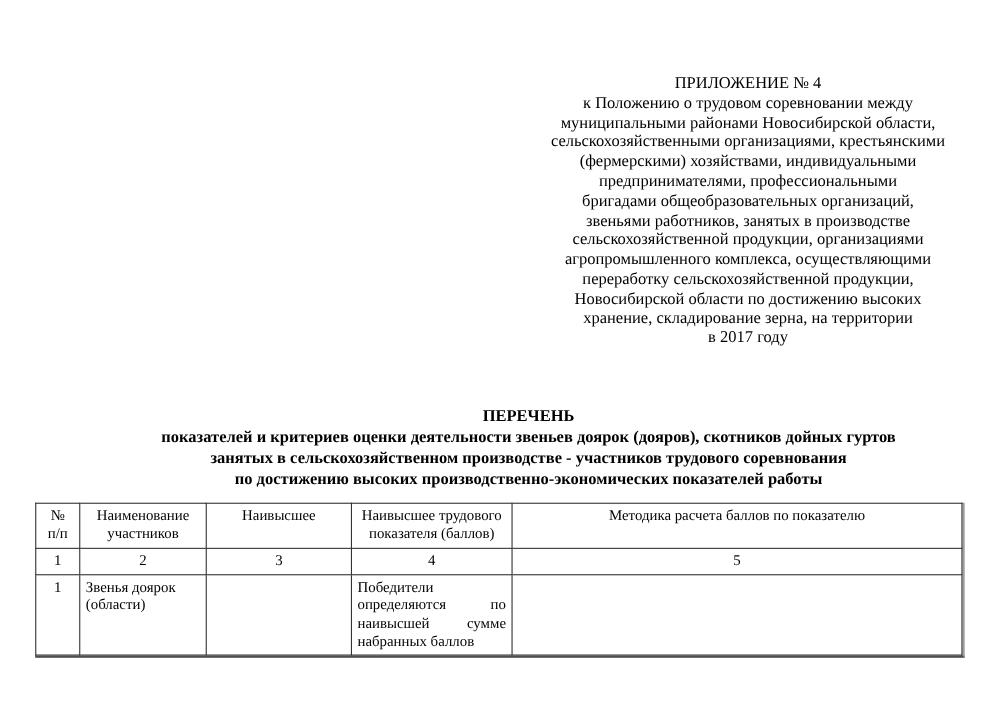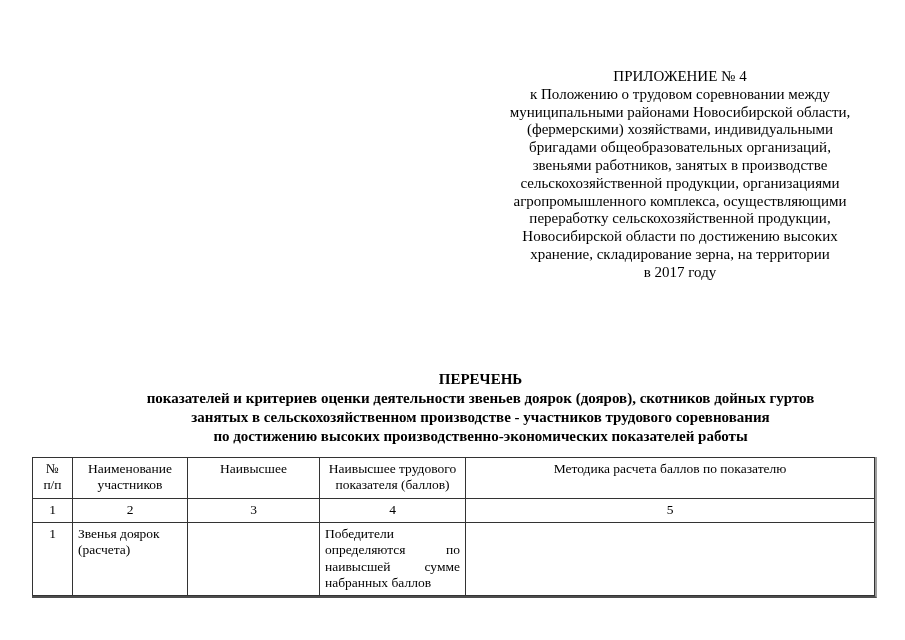--- a/index.html
+++ b/index.html
@@ -83,21 +83,23 @@
 </style>
 </head>
 <body>
 
 <div class="page">
 
   <div class="appendix">
     <div>ПРИЛОЖЕНИЕ № 4</div>
     <div>к Положению о трудовом соревновании между</div>
     <div>муниципальными районами Новосибирской области,</div>
+    <div>сельскохозяйственными организациями, крестьянскими</div>
     <div>(фермерскими) хозяйствами, индивидуальными</div>
+    <div>предпринимателями, профессиональными</div>
     <div>бригадами общеобразовательных организаций,</div>
     <div>звеньями работников, занятых в производстве</div>
     <div>сельскохозяйственной продукции, организациями</div>
     <div>агропромышленного комплекса, осуществляющими</div>
     <div>переработку сельскохозяйственной продукции,</div>
     <div>Новосибирской области по достижению высоких</div>
     <div>хранение, складирование зерна, на территории</div>
     <div>в 2017 году</div>
   </div>
 
@@ -128,21 +130,21 @@
         </tr>
         <tr class="number-row">
           <td class="cell-center">1</td>
           <td class="cell-center">2</td>
           <td class="cell-center">3</td>
           <td class="cell-center">4</td>
           <td class="cell-center">5</td>
         </tr>
         <tr class="data-row">
           <td class="cell-center">1</td>
-          <td class="cell-left">Звенья доярок (расчета)</td>
+          <td class="cell-left">Звенья доярок (области)</td>
           <td class="cell-left"></td>
           <td class="cell-justify">Победители определяются по наивысшей сумме набранных баллов</td>
           <td class="cell-left"></td>
         </tr>
       </tbody>
     </table>
   </div>
 
 </div>
 

